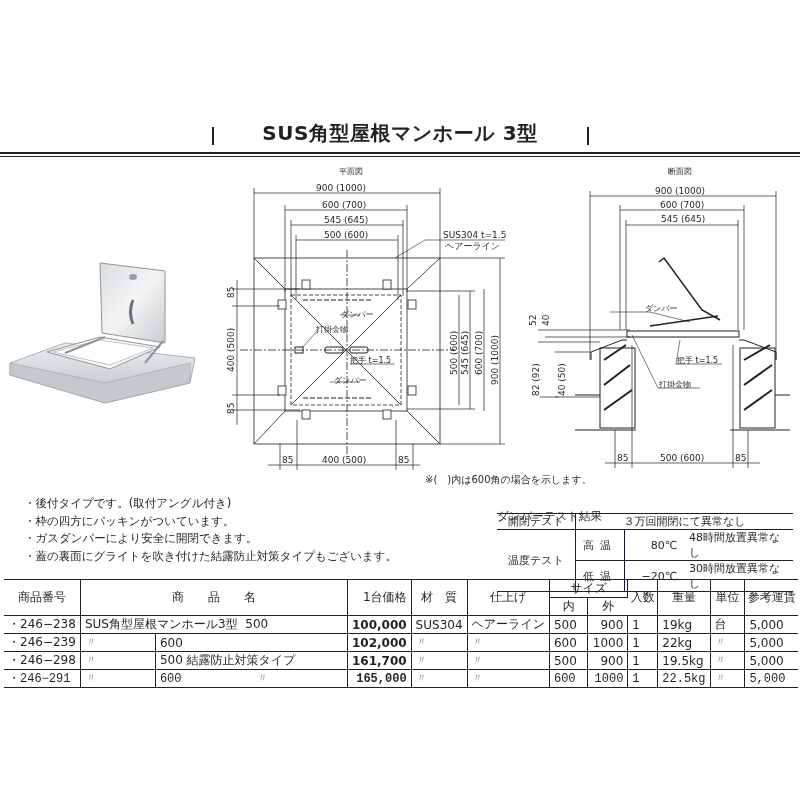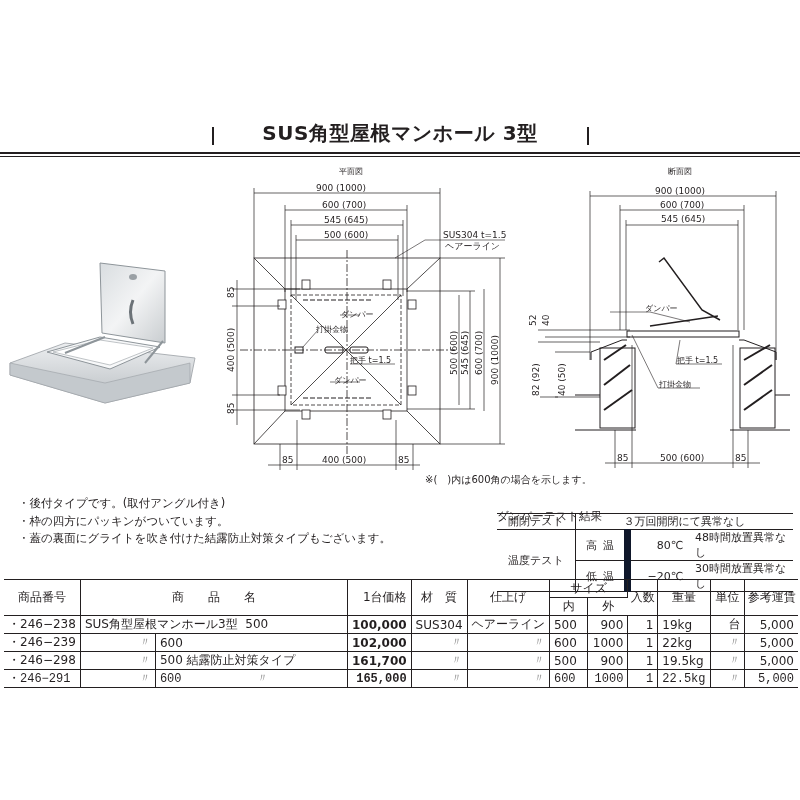--- a/index.html
+++ b/index.html
@@ -17,42 +17,42 @@
   .title-rule2 { position: absolute; left: 0; top: 156px; width: 800px; height: 1px; background: #231f20; }
   svg text { font-family: "DejaVu Sans", "Liberation Sans", sans-serif; fill: #231f20; }
 
   
   .photo { position: absolute; left: 5px; top: 255px; width: 205px; height: 155px; }
 
   
   .note { position: absolute; left: 425px; top: 473px; font-size: 10px; }
 
   
-  .bullets { position: absolute; left: 18px; top: 495px; font-size: 11.5px; line-height: 17.5px; }
+  .bullets { position: absolute; left: 24px; top: 495px; font-size: 11.5px; line-height: 17.5px; }
   .bullets div { white-space: nowrap; }
 
   
   .damper-title { position: absolute; left: 497px; top: 497px; font-size: 11.5px; margin-top: 12px; }
   table.damper { position: absolute; left: 497px; top: 513px; width: 296px; border-collapse: collapse;
                  font-size: 11px; border-top: 1.5px solid #231f20; border-bottom: 1.5px solid #231f20; }
   table.damper td { border-bottom: 1px solid #231f20; padding: 0 4px; height: 15px; }
   table.damper td.lbl { text-align: center; border-right: 1px solid #231f20; width: 70px; }
-  table.damper td.sub { text-align: right; border-right: 7px solid #0f172a; width: 40px; letter-spacing: 6px; }
+  table.damper td.sub { text-align: center; border-right: 1px solid #0f172a; width: 40px; letter-spacing: 6px; }
   table.damper td.temp { text-align: right; width: 48px; padding-right: 8px; }
   table.damper td.res { text-align: left; }
   table.damper td.full { text-align: center; }
 
   
   table.prod { position: absolute; left: 4px; top: 579px; width: 794px; border-collapse: collapse;
                font-size: 12px; border-top: 1.5px solid #231f20; border-bottom: 1.5px solid #231f20; }
   table.prod th { font-weight: normal; border-bottom: 1px solid #231f20; border-right: 1px solid #231f20; height: 14px; padding: 0; }
   table.prod td { border-bottom: 1px solid #231f20; border-right: 1px solid #231f20; height: 14px; padding: 0 4px; white-space: nowrap; }
   table.prod th:last-child, table.prod td:last-child { border-right: none; }
   table.prod tr:last-child td { border-bottom: none; font-family: Liberation Mono, monospace; }
-  .c { text-align: right; }
+  .c { text-align: left; }
   .r { text-align: right; }
   .b { font-weight: bold; }
   .ditto { color: #999; }
 </style>
 </head>
 <body>
 
 <div class="title-bar-l"></div>
 <div class="title">SUS角型屋根マンホール 3型</div>
 <div class="title-bar-r"></div>
@@ -277,20 +277,21 @@
     <text x="660" y="461">500 (600)</text>
     <text x="735" y="461">85</text>
   </svg>
 </div>
 
 <div class="note">※(　)内は600角の場合を示します。</div>
 
 <div class="bullets">
   <div>・後付タイプです。(取付アングル付き)</div>
   <div>・枠の四方にパッキンがついています。</div>
+  <div>・ガスダンパーにより安全に開閉できます。</div>
   <div>・蓋の裏面にグライトを吹き付けた結露防止対策タイプもございます。</div>
 </div>
 
 <div class="damper-title">ダンパーテスト結果</div>
 <table class="damper">
   <tbody>
       <tr>
     <td class="lbl">開閉テスト</td>
     <td class="full" colspan="3">３万回開閉にて異常なし</td>
   </tr>

